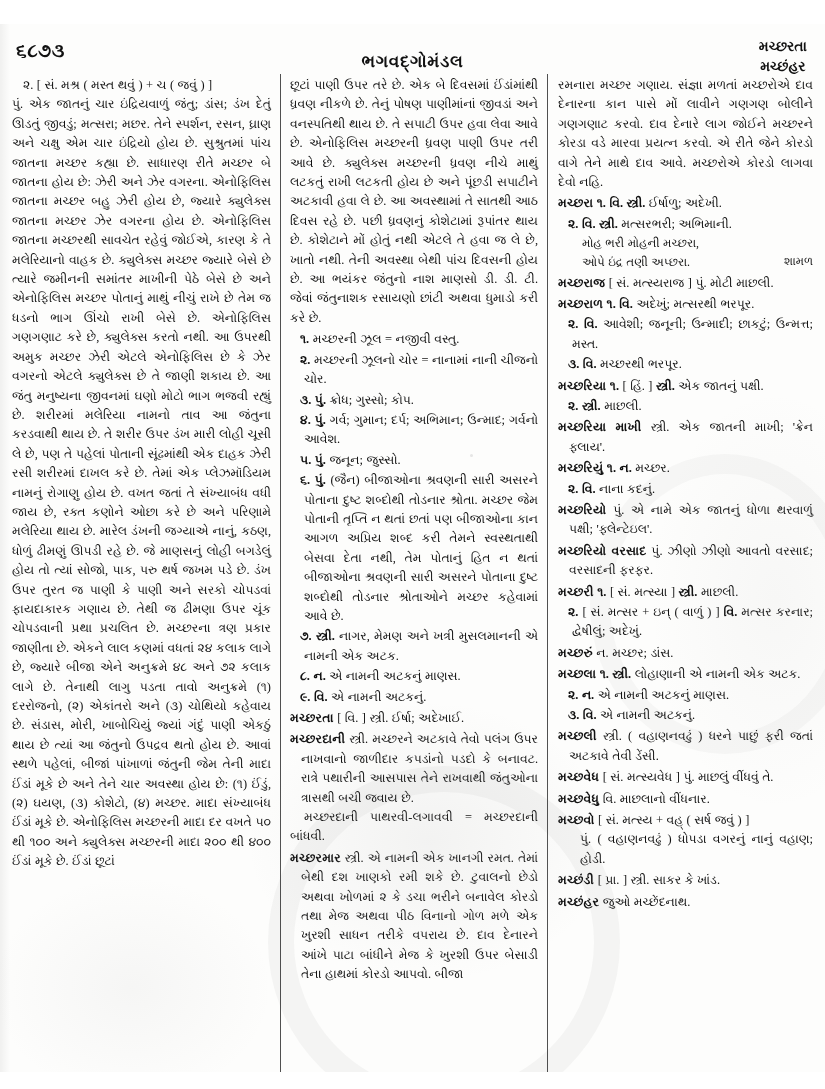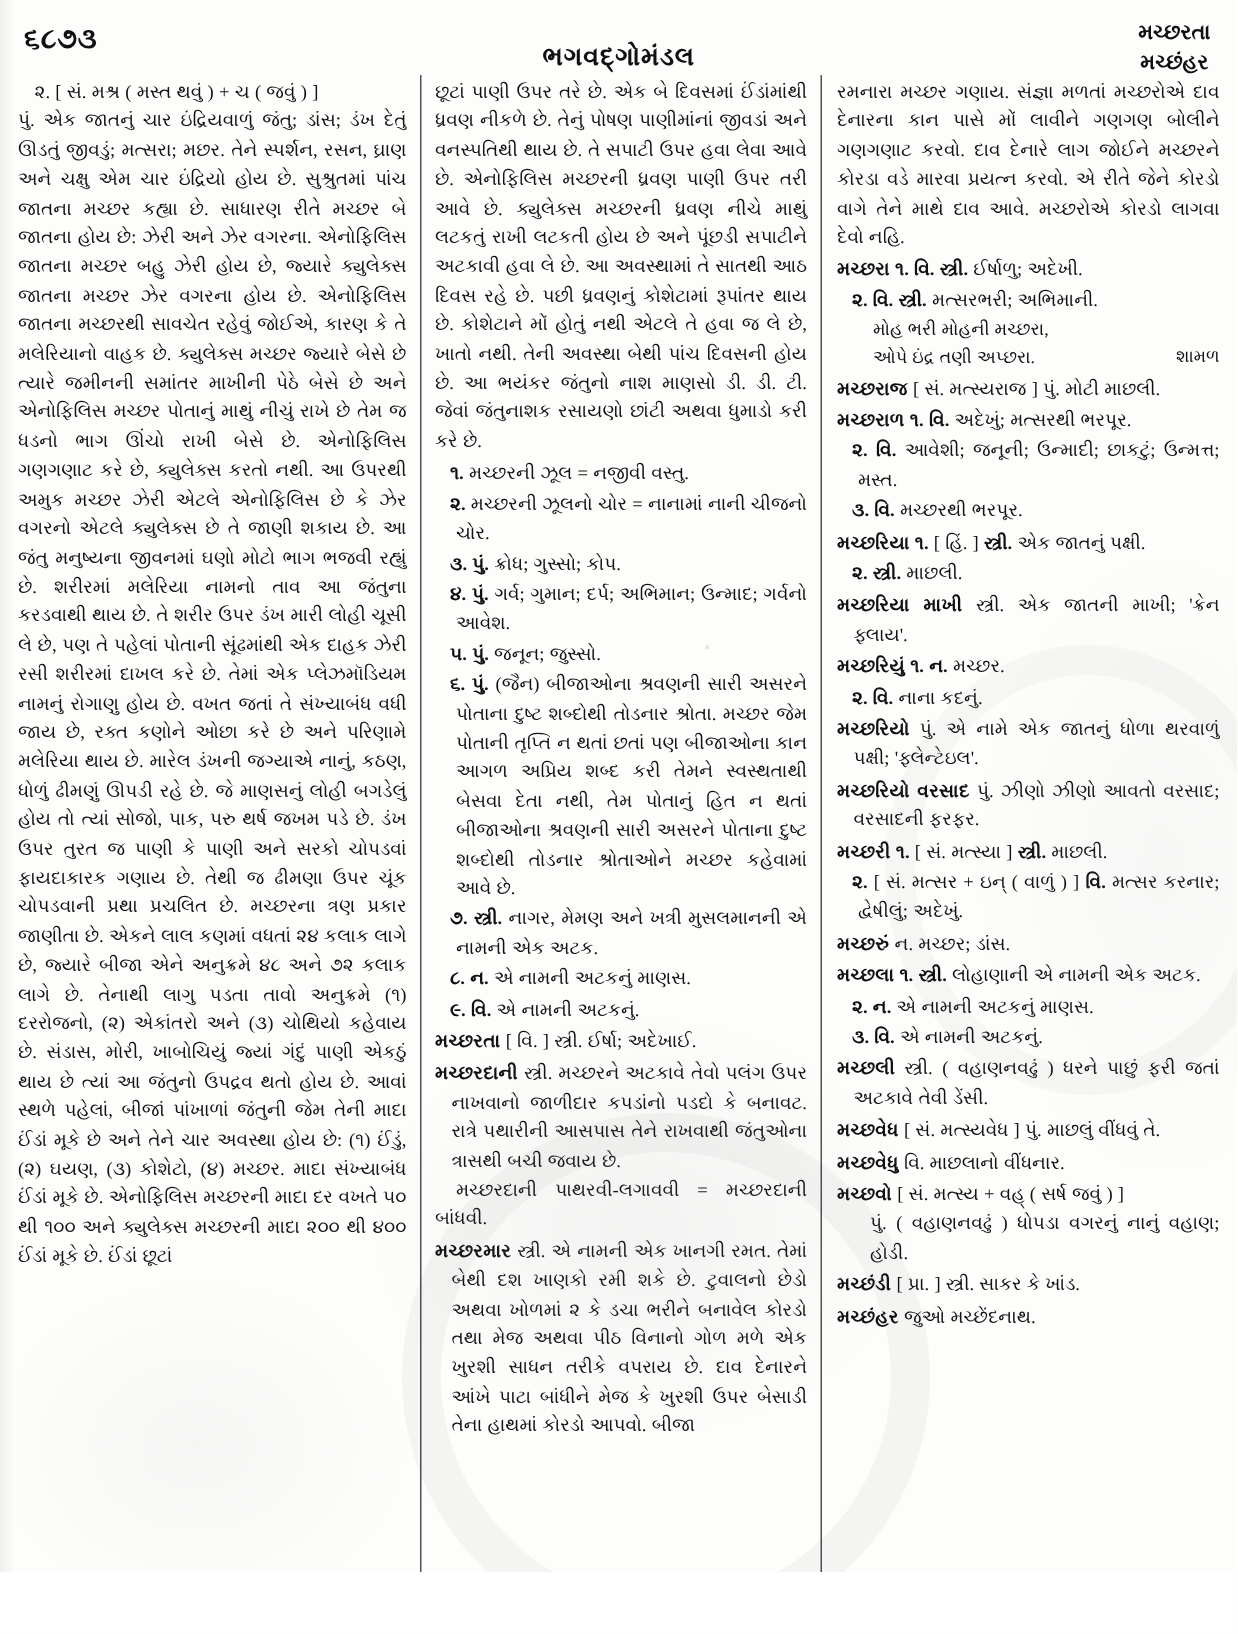--- a/index.html
+++ b/index.html
@@ -14,20 +14,21 @@
   }
 
   
   #page {
     position: relative;
     width: 825px;
     height: 1048px;
     background: #fdfdfc;
     overflow: hidden;
     box-sizing: border-box;
+    margin-top: 24px;
   }
 
   
   #page::before {
     content: "";
     position: absolute;
     inset: 0;
     pointer-events: none;
     background:
       radial-gradient(ellipse 260px 200px at 52% 78%, rgba(150,150,150,0.10), rgba(255,255,255,0) 70%),

